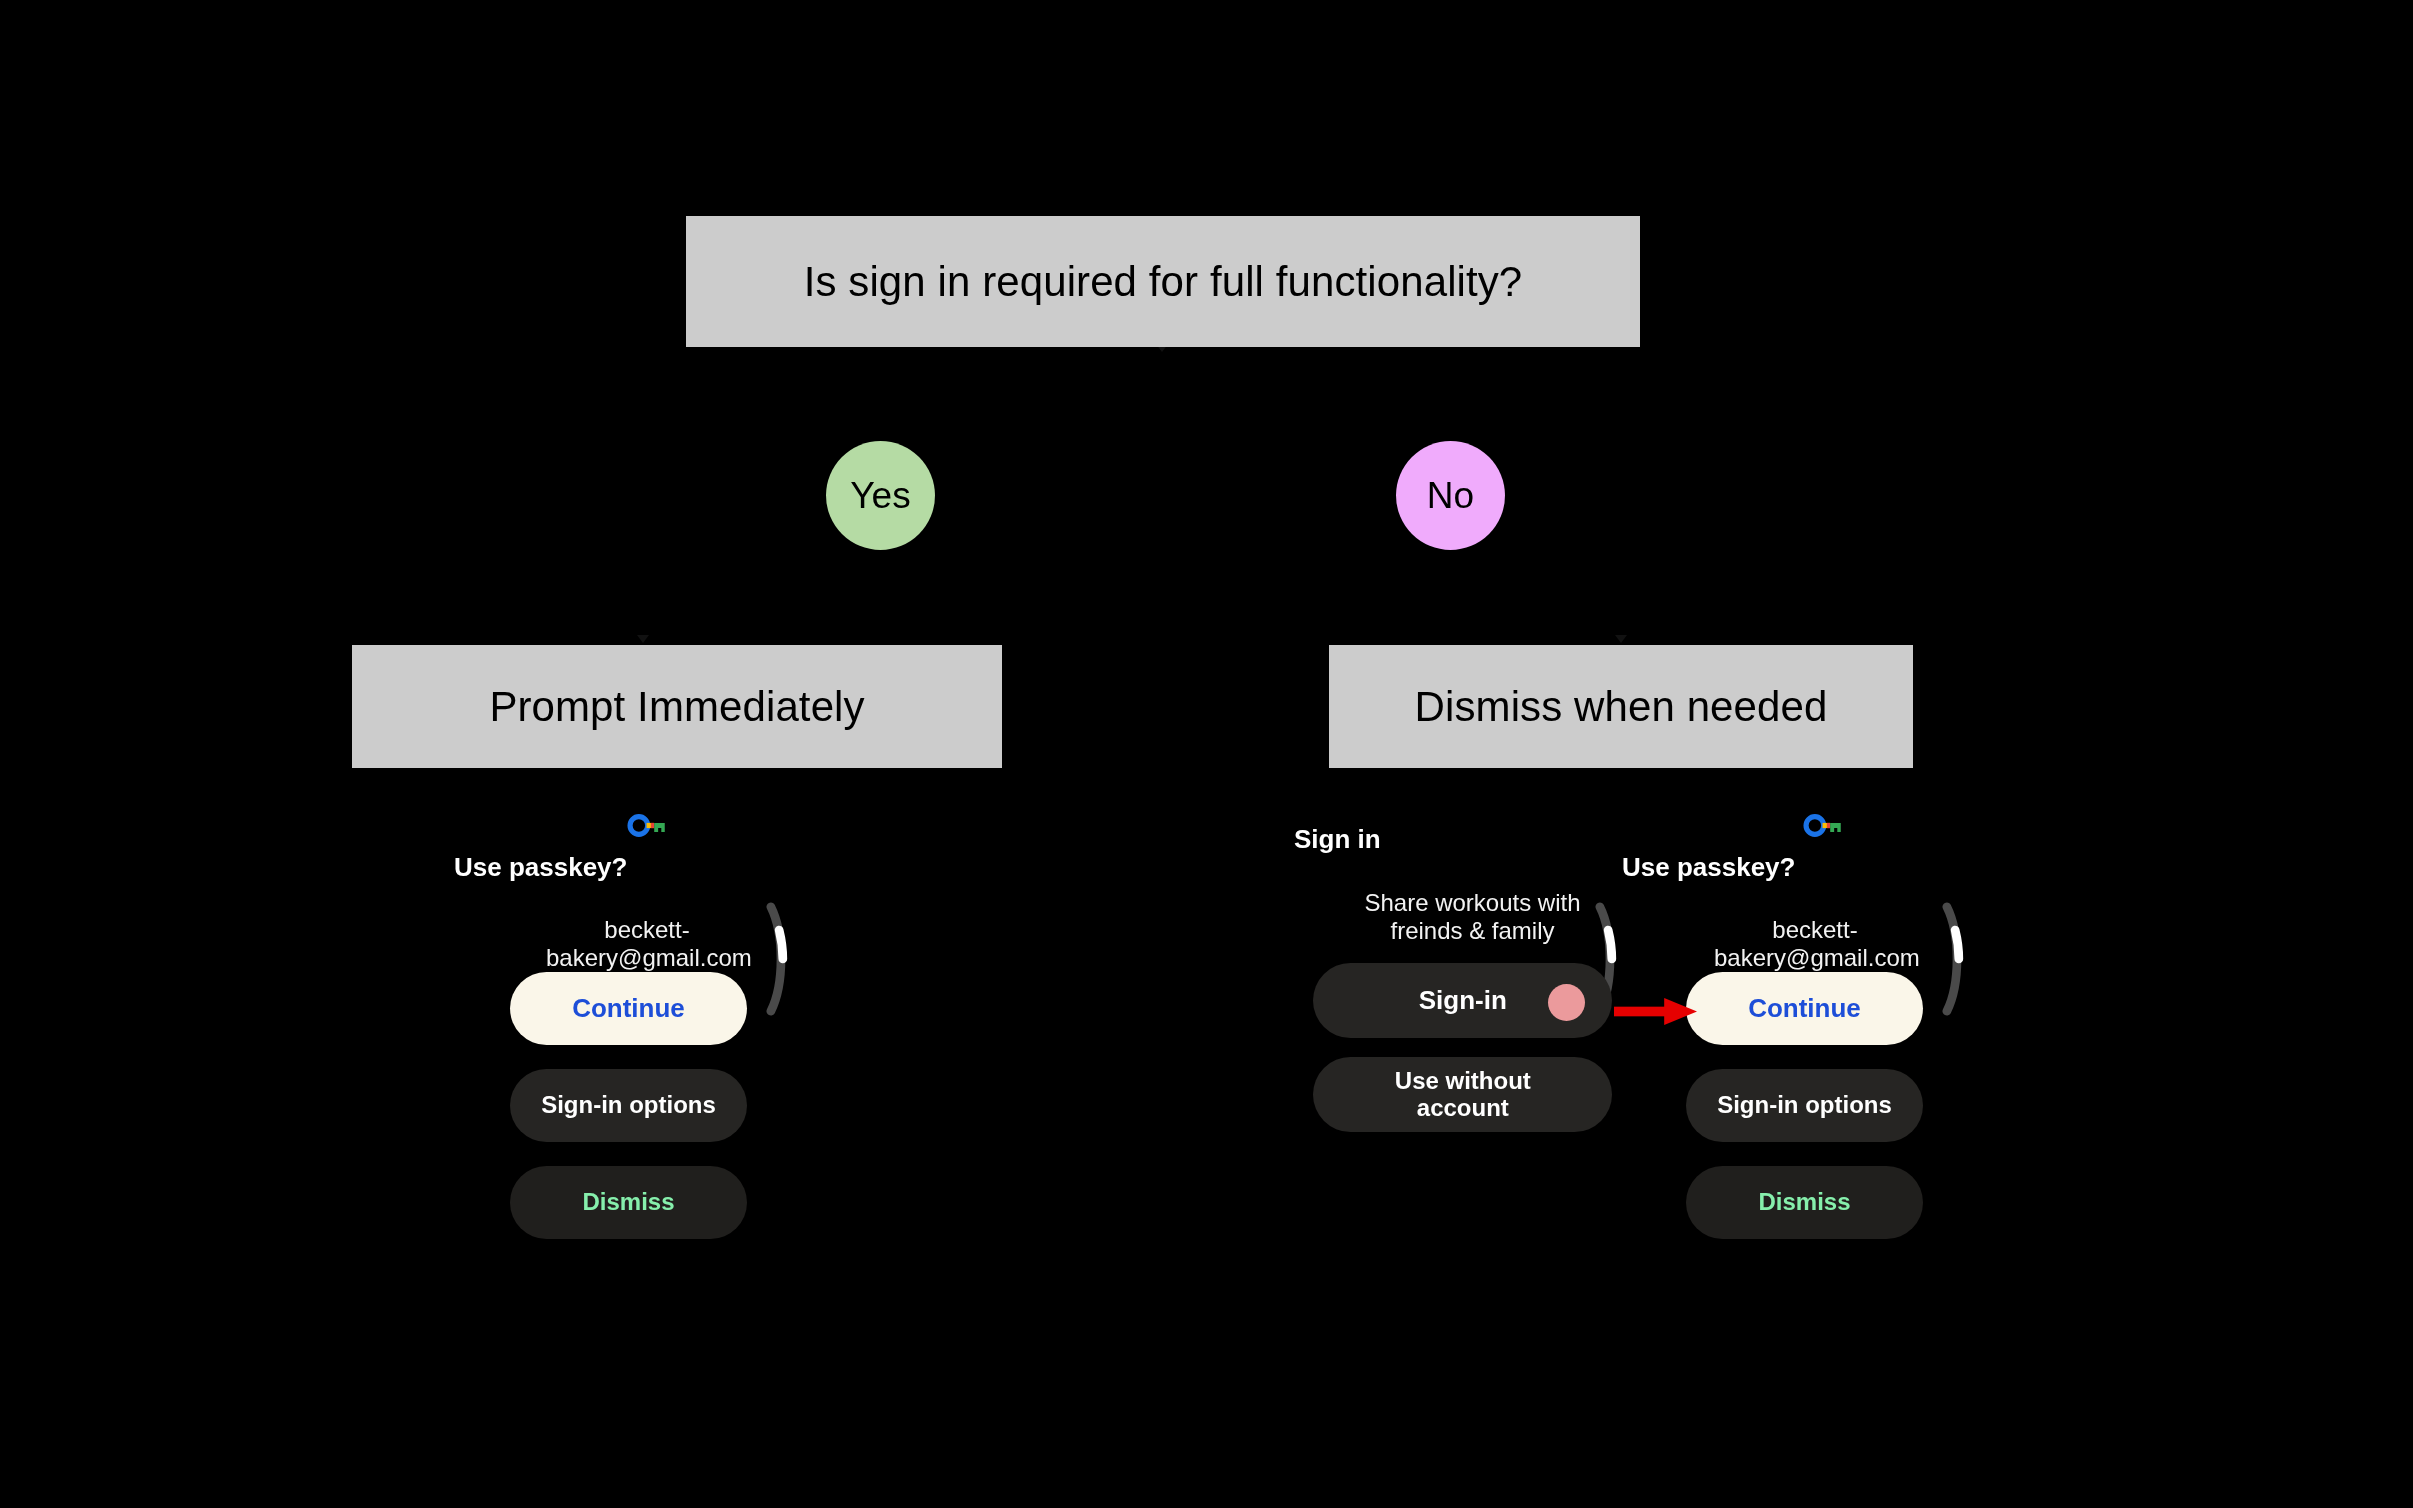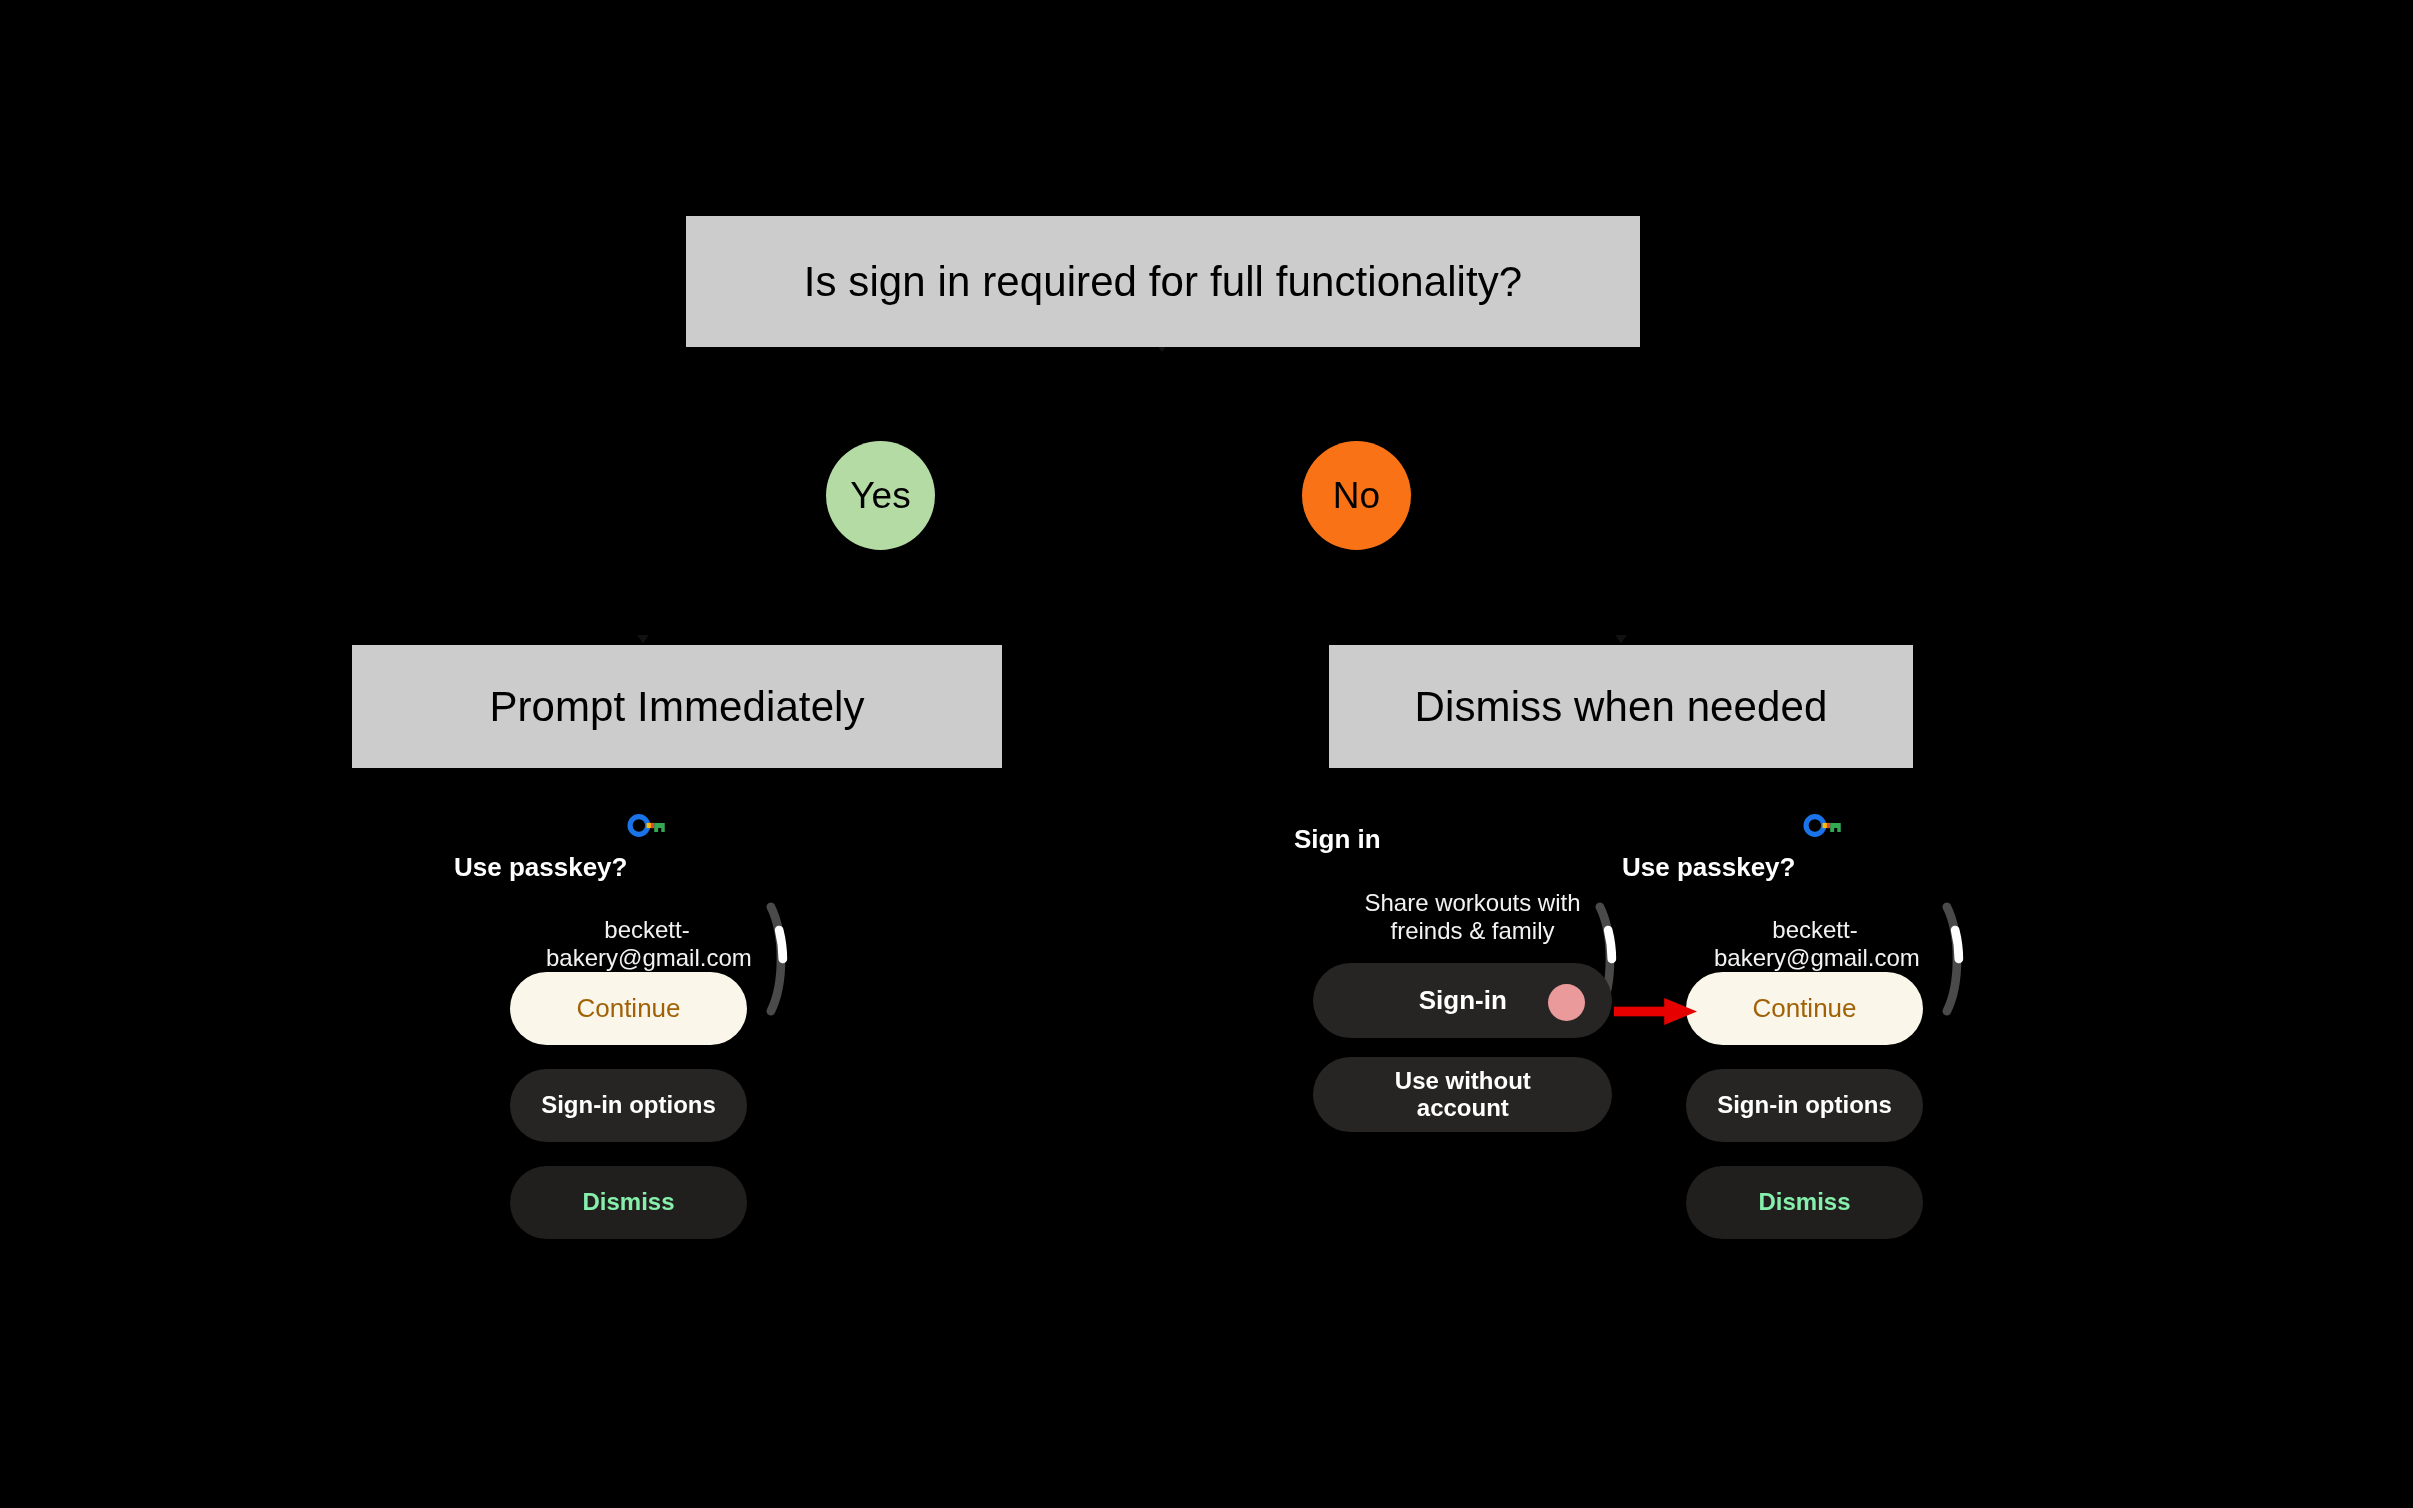--- a/index.html
+++ b/index.html
@@ -94,22 +94,22 @@
     border-radius: 965px;
     display: flex;
     align-items: center;
     justify-content: center;
     text-align: center;
     line-height: 1.12;
     font-weight: 700;
   }
   .pill-primary {
     background: #faf6e9;
-    color: #a16207;
-    font-weight: 400;
+    color: #1d4ed8;
+    font-weight: 700;
   }
   .pill-secondary {
     background: #262523;
     color: #ffffff;
   }
   .pill-dim {
     background: #201f1d;
     color: #86efac;
   }
   .avatar-dot {
@@ -144,21 +144,21 @@
   <div class="arrow-stub" style="left:1615px; top:635px;"></div>
 
   <div class="flow-box" style="left:686px; top:216px; width:954px; height:131px; font-size:42px;">
     <span>Is sign in required for full functionality?</span>
   </div>
 
   <div class="flow-circle" style="left:826px; top:441px; width:109px; height:109px; background:#b5dba4; font-size:37px;">
     <span>Yes</span>
   </div>
 
-  <div class="flow-circle" style="left:1302px; top:441px; width:109px; height:109px; background:#f97316; font-size:37px;">
+  <div class="flow-circle" style="left:1396px; top:441px; width:109px; height:109px; background:#f0abfc; font-size:37px;">
     <span>No</span>
   </div>
 
   <div class="flow-box" style="left:352px; top:645px; width:650px; height:123px; font-size:42px;">
     <span>Prompt Immediately</span>
   </div>
 
   <div class="flow-box" style="left:1329px; top:645px; width:584px; height:123px; font-size:42px;">
     <span>Dismiss when needed</span>
   </div>

